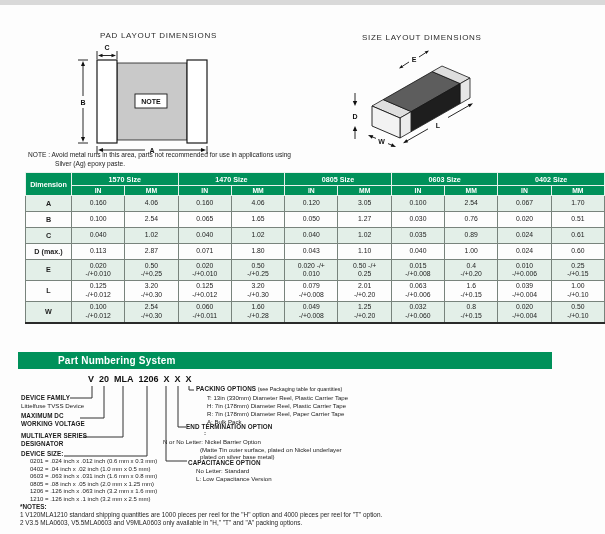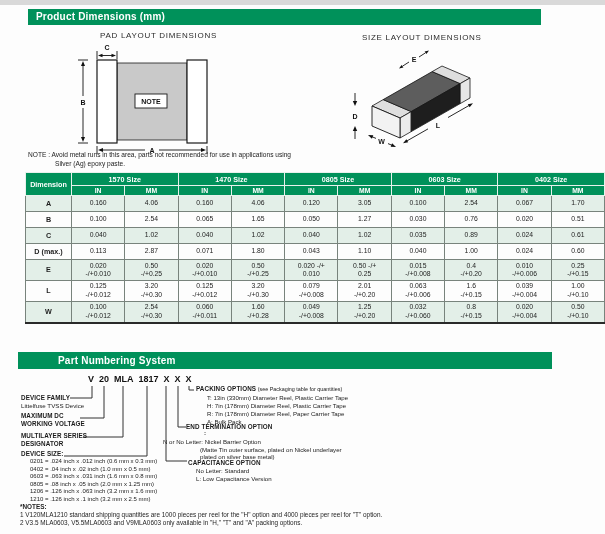--- a/index.html
+++ b/index.html
@@ -39,21 +39,20 @@
   .notes .note-header{font-weight:bold;}
   #connector-lines{position:absolute;left:0;top:0;pointer-events:none;}
 </style>
 </head>
 <body>
 
 <div id="page">
 
   <div class="scan-strip"></div>
 
-  <div id="bar1" class="green-bar">Product Dimensions (mm)</div>
 
   <div class="diagram-title" style="left:100px;top:31px;text-align:right;">PAD LAYOUT DIMENSIONS</div>
 
   <svg style="position:absolute;left:75px;top:44px;" width="155" height="110" viewBox="0 0 155 110">
     <rect x="42" y="19" width="70" height="77" fill="var(--pad-gray)" stroke="#1a1a1a" stroke-width="0.8"></rect>
     <rect x="22" y="16" width="20" height="83" fill="#ffffff" stroke="#1a1a1a" stroke-width="1.2"></rect>
     <rect x="112" y="16" width="20" height="83" fill="#ffffff" stroke="#1a1a1a" stroke-width="1.2"></rect>
     <rect x="60" y="50" width="32" height="14" fill="#ffffff" stroke="#1a1a1a" stroke-width="0.9"></rect>
     <text x="76" y="60" font-size="7" font-weight="bold" text-anchor="middle" fill="#111">NOTE</text>
 
@@ -297,21 +296,21 @@
         </tr>
       </tbody>
   </table>
 
   <div id="bar2" class="green-bar">Part Numbering System</div>
 
   <div class="pn-code">
       <span>V</span>
       <span>20</span>
       <span>MLA</span>
-      <span>1817</span>
+      <span>1206</span>
       <span>X</span>
       <span>X</span>
       <span>X</span>
     </div>
 
   <svg id="connector-lines" width="605" height="534" viewBox="0 0 605 534">
     <g stroke="#333" stroke-width="1" fill="none">
       <path d="M70,398 H92 V386"></path>
       <path d="M80,418 H104 V386"></path>
       <path d="M83,437 H123 V386"></path>

